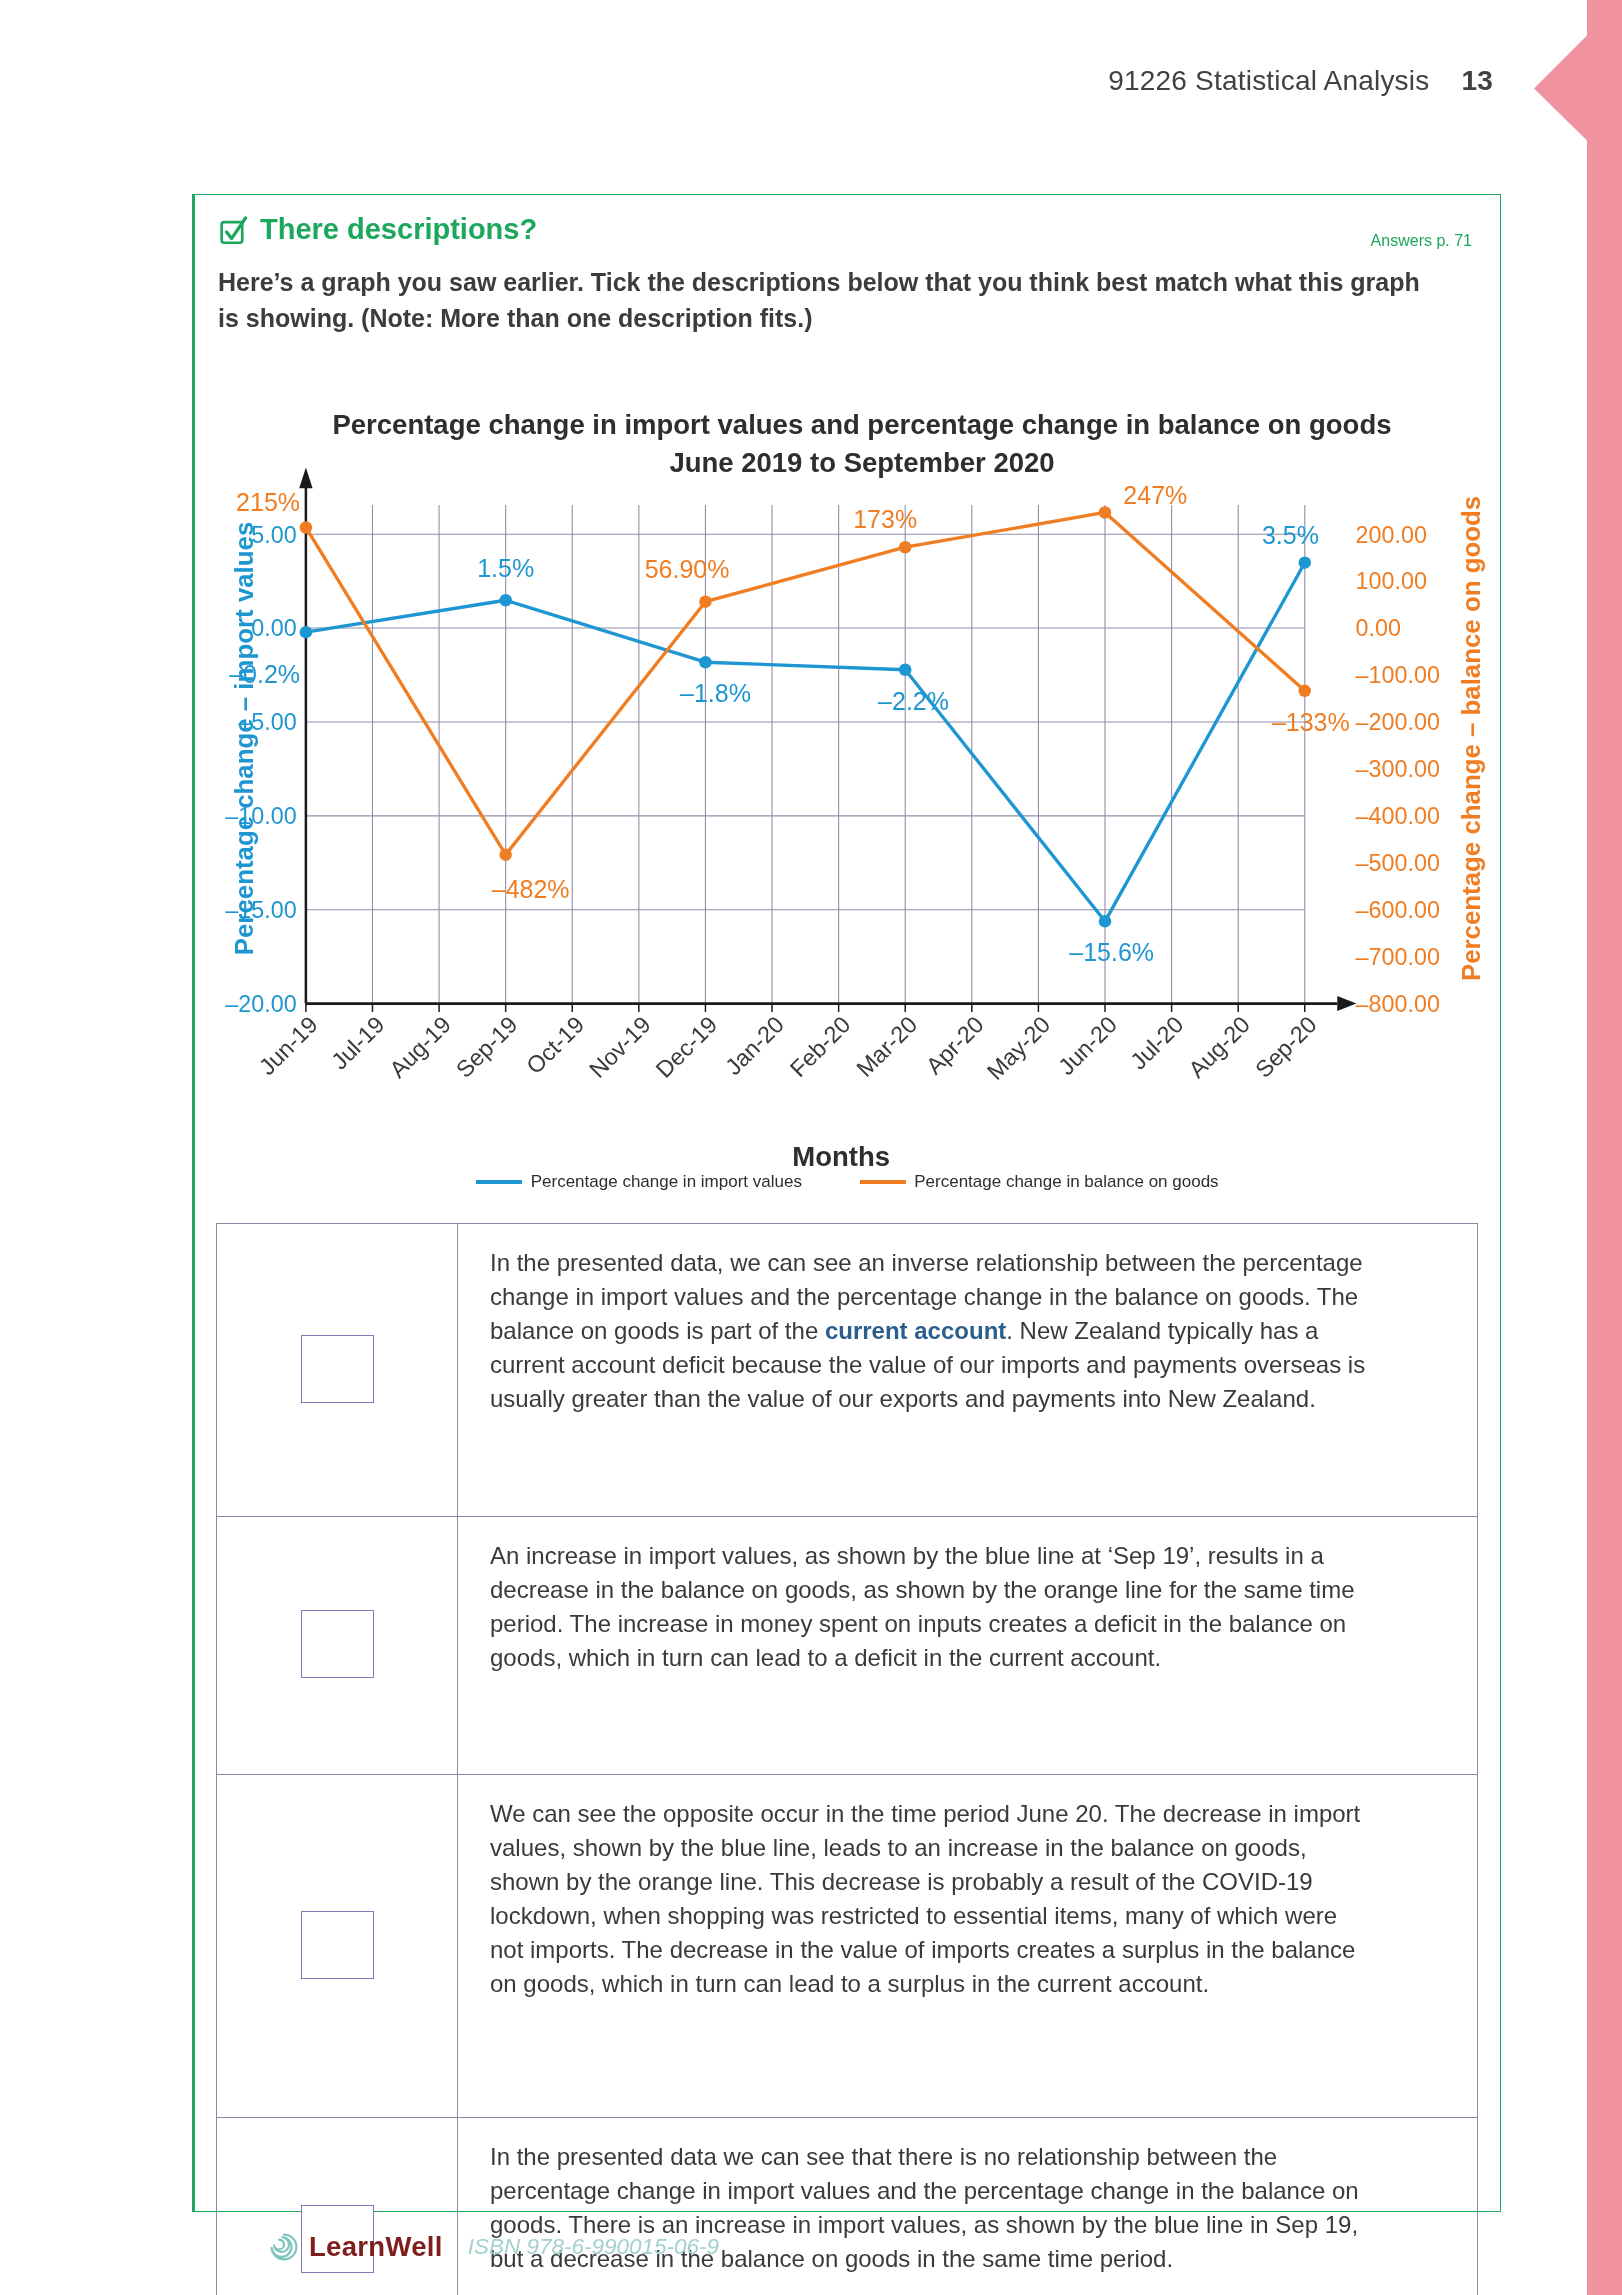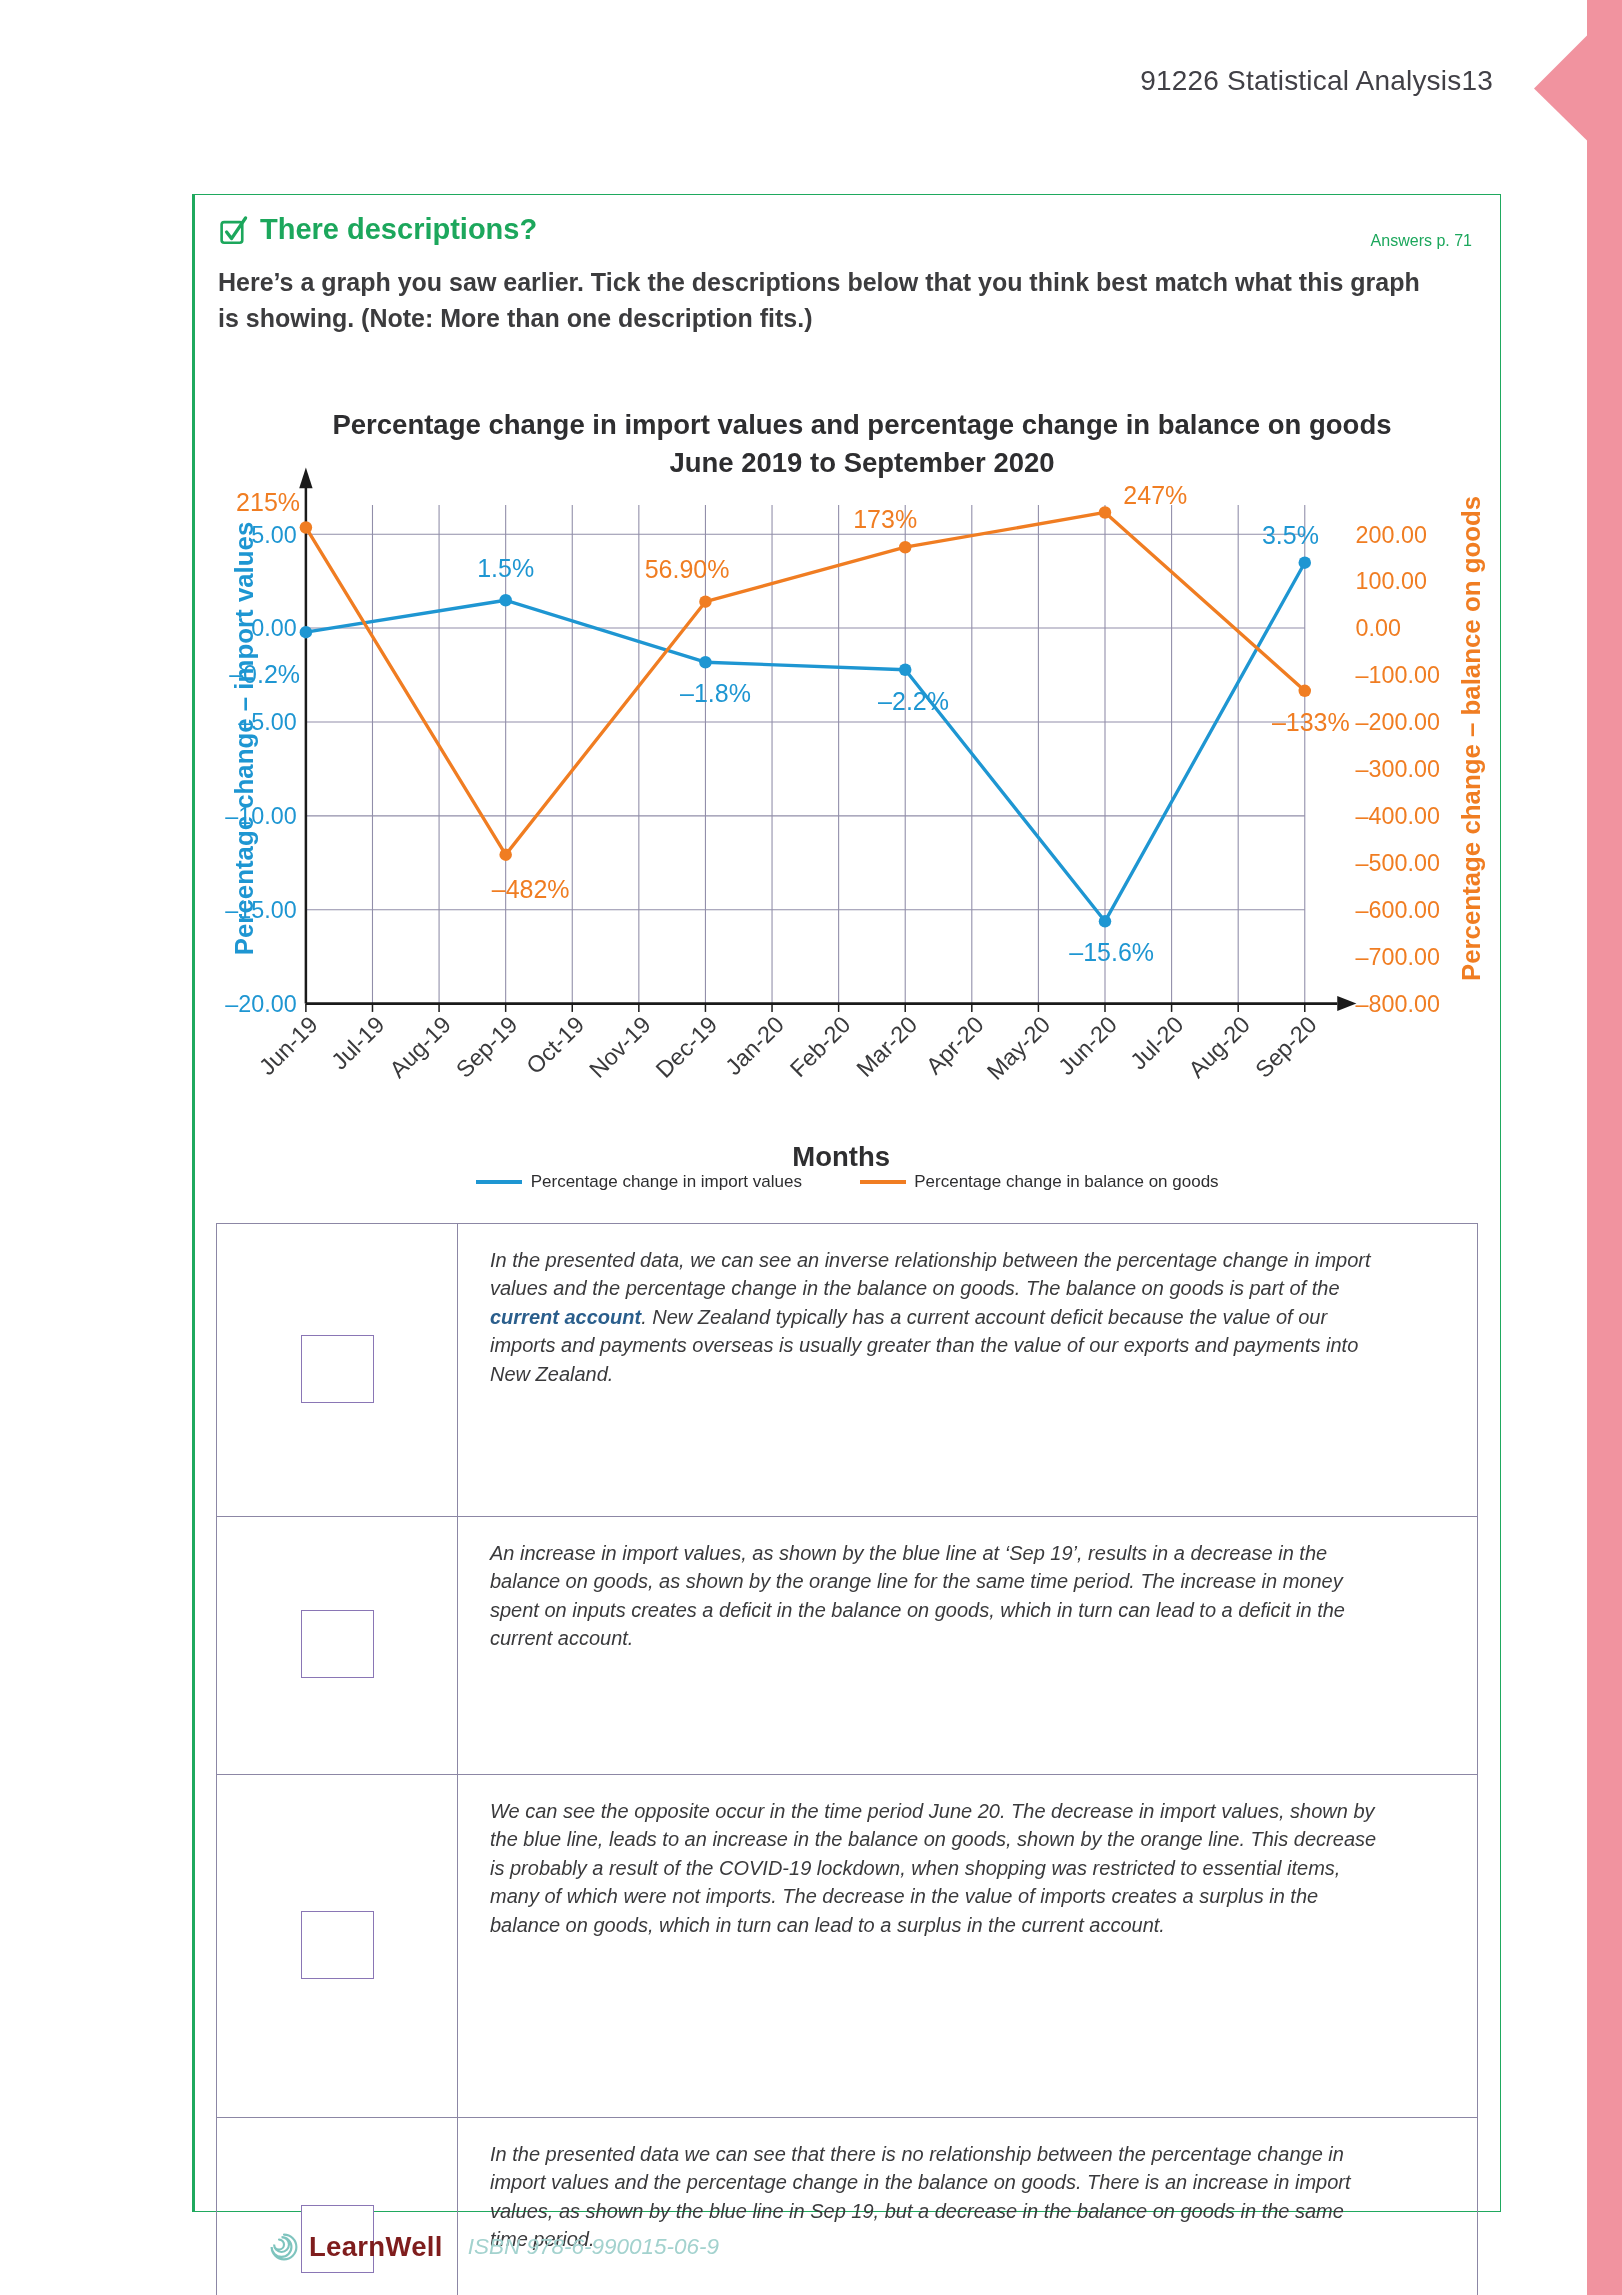--- a/index.html
+++ b/index.html
@@ -6,21 +6,21 @@
   .page{position:relative;width:1623px;height:2295px;background:#ffffff;overflow:hidden;
         font-family:"Liberation Sans",sans-serif;color:#3a3a3c;}
 
   
   .pink-band{position:absolute;left:1587px;top:0;width:36px;height:2295px;background:#F1939F;}
   .pink-arrow{position:absolute;left:1534px;top:35px;}
 
   
   .header{position:absolute;left:901px;top:65px;width:592px;text-align:right;
           font-size:28px;color:#414046;letter-spacing:0.2px;}
-  .header .pageno{font-weight:normal;}
+  .header .pageno{font-weight:bold;margin-left:32px;}
 
   
   .panel{position:absolute;left:192px;top:194px;width:1309px;height:2018px;
          border:1.7px solid #1FA95E;border-left-width:3.3px;background:#ffffff;box-sizing:border-box;}
   .panel-head{position:absolute;left:23px;right:28px;top:18.3px;display:flex;
               justify-content:space-between;align-items:baseline;}
   .head-left{display:flex;align-items:center;gap:10px;}
   .head-left h1{margin:0;font-size:29px;font-weight:bold;color:#1CA75C;}
   .answers{font-size:16px;color:#1CA75C;}
   .intro{position:absolute;left:23px;top:70px;width:1226px;margin:0;
@@ -31,21 +31,21 @@
   .legend{position:absolute;left:0;top:977px;width:100%;display:flex;justify-content:center;
           gap:58px;font-size:17px;color:#2e2e30;}
   .legend-item{display:flex;align-items:center;gap:8.3px;}
   .legend .dash{display:inline-block;width:46px;height:3.3px;}
 
   
   table.options{position:absolute;left:21px;top:1028px;width:1262px;border-collapse:collapse;}
   table.options td{border:1.3px solid #8C87A5;}
   table.options{border:1.7px solid #6E6988;}
   td.cb-cell{width:238px;text-align:center;vertical-align:middle;}
-  td.txt{padding:22px 100px 20px 32px;font-size:20px;line-height:1.42;color:#3a3a3c;vertical-align:top;font-style:italic;}
+  td.txt{padding:22px 100px 20px 32px;font-size:24px;line-height:1.42;color:#3a3a3c;vertical-align:top;}
   td.txt b.key{color:#2A5E8C;}
   .checkbox{display:inline-block;width:73px;height:68px;border:1.7px solid #8A76B5;background:#fff;box-sizing:border-box;}
   tr.r1 td{height:250px;} tr.r2 td{height:215px;} tr.r3 td{height:300px;} tr.r4 td{height:203px;}
 
   
   .footer{position:absolute;left:265px;top:2228px;display:flex;align-items:center;}
   .footer .brand{font-size:27.5px;font-weight:bold;color:#7f1d1d;margin-left:6px;letter-spacing:0.3px;}
   .footer .isbn{font-size:22.5px;font-style:italic;color:#A3D2CE;margin-left:25px;}
   .footer .copy{font-size:22px;font-style:italic;color:#66666F;margin-left:27px;}
 </style>

